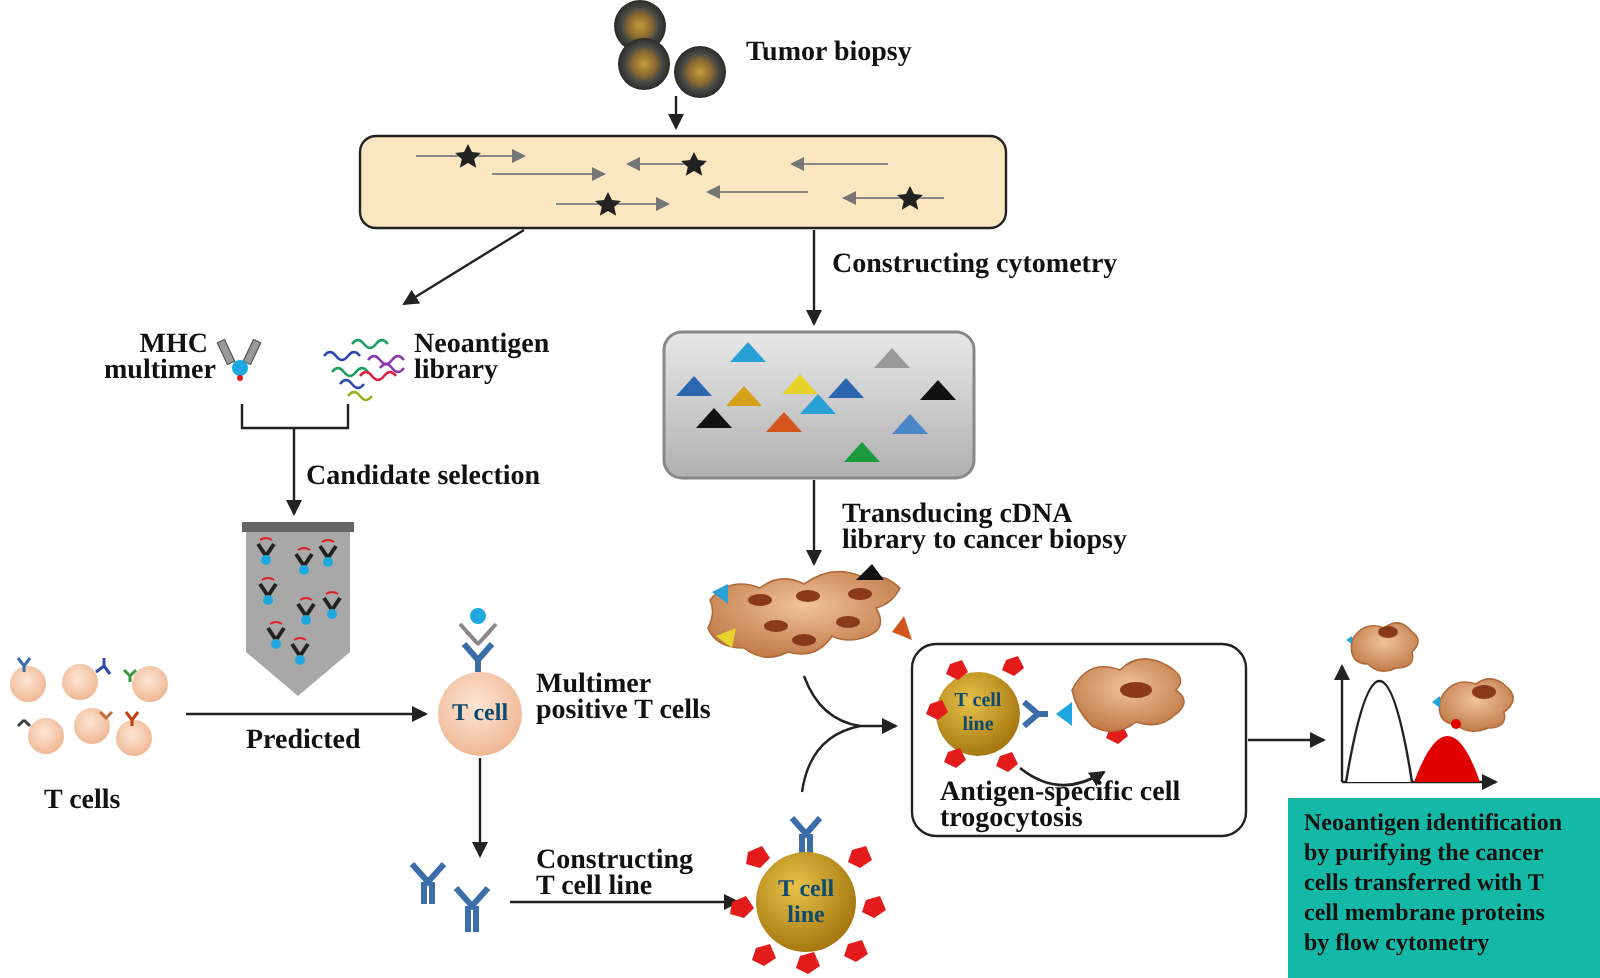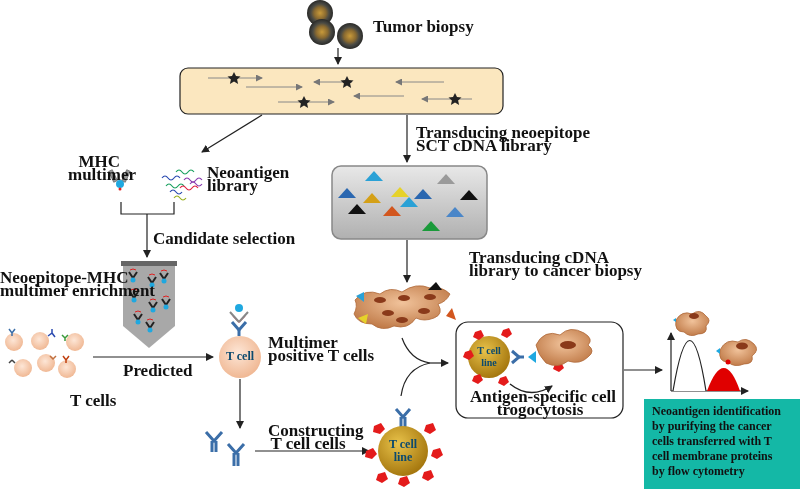--- a/index.html
+++ b/index.html
@@ -1,19 +1,19 @@
 <!DOCTYPE html>
 <html><head>
 <meta charset="utf-8">
 <style>
   html,body{margin:0;padding:0;background:#fff;}
   #stage{position:relative;width:800px;height:489px;overflow:hidden;background:#fff;font-family:"Liberation Serif",serif;}
   svg#diagram{position:absolute;left:0;top:0;}
-  .lbl{position:absolute;font-family:"Liberation Serif",serif;font-weight:bold;font-size:17px;color:#111;line-height:13px;white-space:nowrap;}
-  .c{text-align:center;}
+  .lbl{position:absolute;font-family:"Liberation Serif",serif;font-weight:bold;font-size:14px;color:#111;line-height:13px;white-space:nowrap;}
+  .c{text-align:left;}
   .r{text-align:right;}
   .incell{position:absolute;font-family:"Liberation Serif",serif;font-weight:bold;color:#0c4a6e;text-align:center;line-height:13px;}
   #result-box{position:absolute;left:644px;top:399px;width:156px;height:114px;background:#14b8a6;}
   #result-text{position:absolute;left:8px;top:5px;font-family:"Liberation Serif",serif;font-weight:bold;font-size:12px;line-height:15px;color:#111;white-space:pre-line;}
 </style>
 </head>
 <body>
 
 <div id="stage">
 <svg id="diagram" width="800" height="489" viewBox="0 0 800 489">
@@ -274,50 +274,45 @@
       <path d="M720,350 q6,-12 18,-8 q8,-6 16,2 q6,6 -2,12 q2,8 -8,8 q-10,4 -16,-2 q-10,0 -8,-12z" fill="url(#cancerG)" stroke="#b06a3a" stroke-width="0.8"></path>
       <ellipse cx="742" cy="346" rx="6" ry="3.5" fill="#8a3a1a"></ellipse>
       <polygon points="720,348 716,351 720,354" fill="#1fa8e0"></polygon>
       <circle cx="728" cy="362" r="2.5" fill="#e00000"></circle>
     </g>
   </g>
 </svg>
 
 <div class="lbl" style="left:373px;top:20px;">Tumor biopsy</div>
 <div class="lbl" style="left:416px;top:126px;">
-  <div>Transducing neoepitope</div>
-  <div>SCT cDNA library</div>
-</div>
-<div class="lbl r" style="left:52px;top:155px;width:52px;margin-left:16px;">
+  <div>Constructing cytometry</div>
+</div>
+<div class="lbl r" style="left:52px;top:166px;width:52px;">
   <div>MHC</div>
   <div>multimer</div>
 </div>
 <div class="lbl" style="left:207px;top:166px;">
   <div>Neoantigen</div>
   <div>library</div>
 </div>
 <div class="lbl" style="left:153px;top:232px;">Candidate selection</div>
-<div class="lbl r" style="left:0px;top:271px;width:118px;">
-  <div>Neoepitope-MHC</div>
-  <div>multimer enrichment</div>
-</div>
-<div class="lbl" style="left:421px;top:251px;margin-left:48px;">
+<div class="lbl" style="left:421px;top:251px;">
   <div>Transducing cDNA</div>
   <div>library to cancer biopsy</div>
 </div>
-<div class="lbl" style="left:22px;top:394px;margin-left:48px;">T cells</div>
+<div class="lbl" style="left:22px;top:394px;">T cells</div>
 <div class="lbl" style="left:123px;top:364px;">Predicted</div>
 <div class="incell" style="left:219px;top:350px;width:42px;font-size:12px;">T cell</div>
 <div class="lbl" style="left:268px;top:336px;">
   <div>Multimer</div>
   <div>positive T cells</div>
 </div>
 <div class="lbl c" style="left:268px;top:424px;width:80px;">
   <div>Constructing</div>
-  <div>T cell cells</div>
+  <div>T cell line</div>
 </div>
 <div class="incell" style="left:383px;top:438px;width:40px;font-size:12px;">
   <div>T cell</div>
   <div>line</div>
 </div>
 <div class="incell" style="left:471px;top:345px;width:36px;font-size:10px;line-height:12px;">
   <div>T cell</div>
   <div>line</div>
 </div>
 <div class="lbl c" style="left:470px;top:390px;width:140px;">

